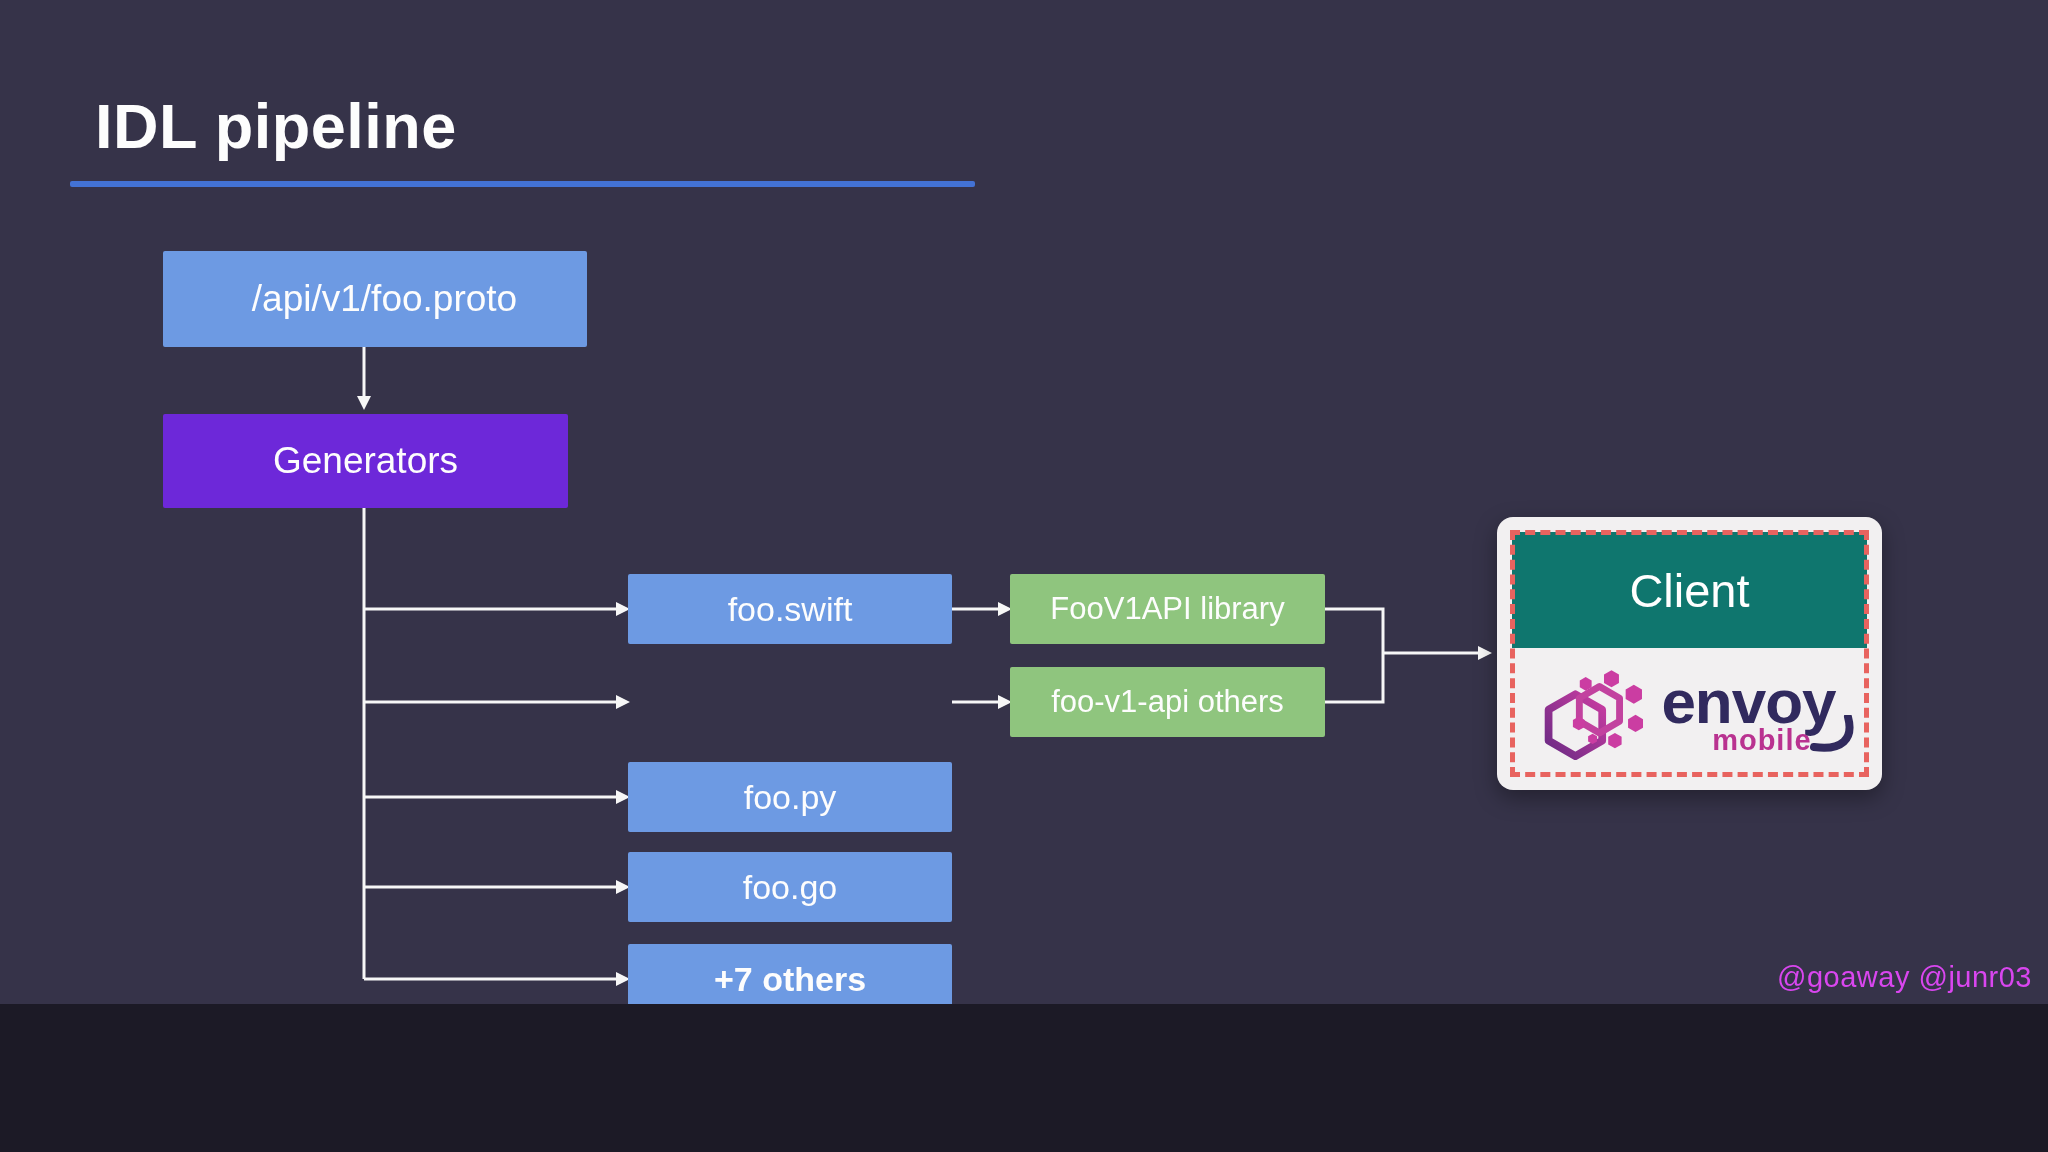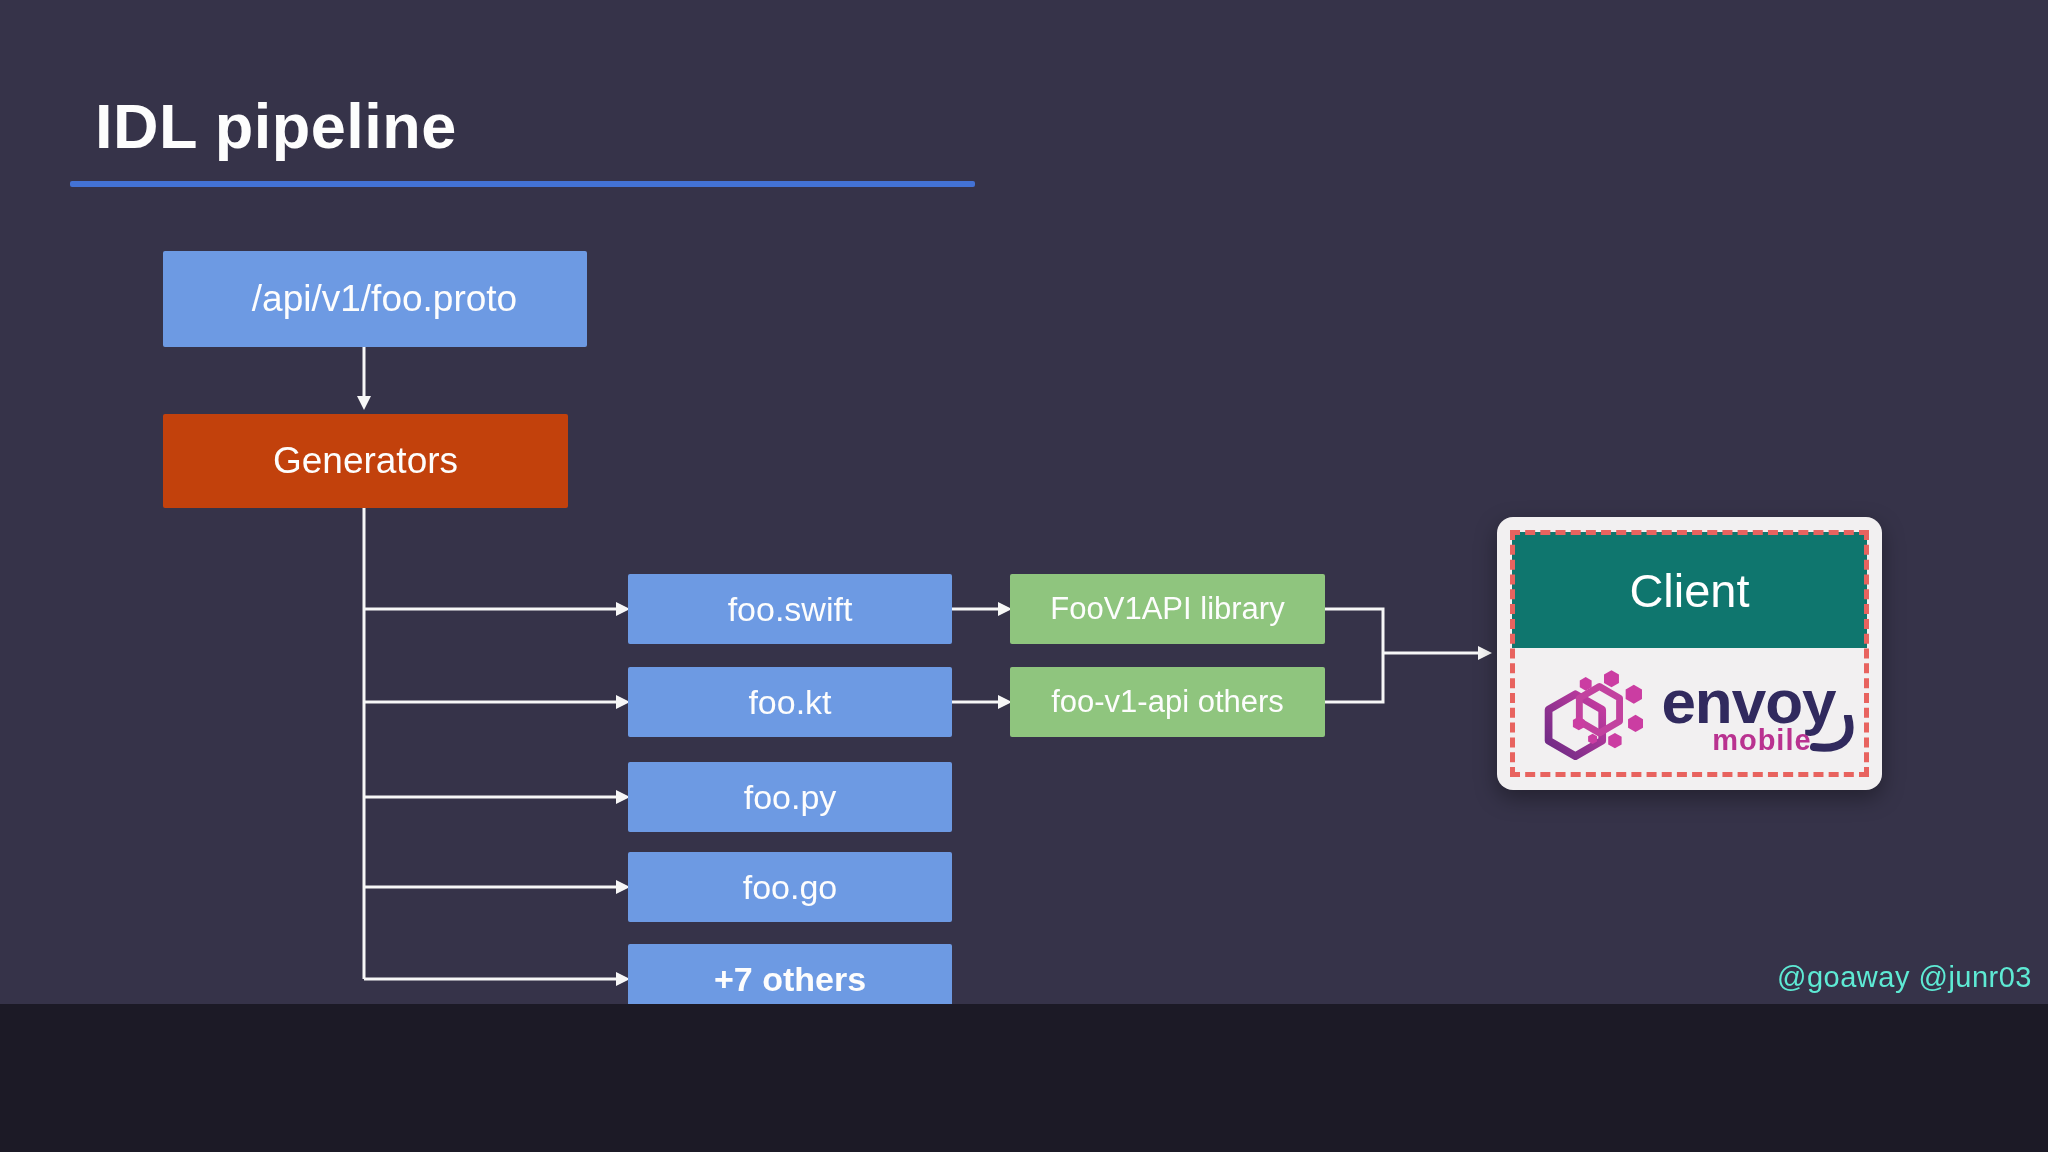--- a/index.html
+++ b/index.html
@@ -15,21 +15,21 @@
   .title-underline{
     position:absolute;left:70px;top:181px;width:905px;height:6px;
     background:#4372d4;border-radius:2px;
   }
   .connectors{position:absolute;left:0;top:0;width:2048px;height:1152px;z-index:1;}
   .node{
     position:absolute;display:flex;align-items:center;justify-content:center;
     color:#fdfdfd;z-index:2;border-radius:2px;text-align:center;
   }
   .blue{background:#6d9ae3;}
-  .red{background:#c2410c;}
+  .red{background:#6d28d9;}
   .green{background:#8fc57e;}
   .node-proto{left:163px;top:251px;width:405px;height:96px;font-size:37px;padding-left:19px;}
   .node-generators{left:163px;top:414px;width:405px;height:94px;font-size:37px;}
   .out{left:628px;width:324px;height:70px;font-size:34px;}
   .out-0{top:574px;}
   .out-1{top:667px;}
   .out-2{top:762px;}
   .out-3{top:852px;}
   .out-4{top:944px;font-weight:700;}
   .lib{left:1010px;width:315px;height:70px;font-size:31px;}
@@ -57,21 +57,21 @@
   .brand{
     font-size:62px;font-weight:600;color:#312a5e;letter-spacing:-1px;line-height:58px;text-align:center;
   }
   .sub{
     font-size:29px;font-weight:600;color:#b93290;text-align:right;
     letter-spacing:1px;margin-top:-6px;padding-right:24px;line-height:30px;
   }
   .tail{position:absolute;right:-6px;bottom:-2px;}
   .credit{
     position:absolute;right:16px;bottom:10px;
-    font-size:29px;color:#5eead4;letter-spacing:0.5px;
+    font-size:29px;color:#d946ef;letter-spacing:0.5px;
   }
 </style>
 </head>
 <body>
 
 <div class="stage">
 
   <div class="title">IDL pipeline</div>
   <div class="title-underline"></div>
 
@@ -111,23 +111,20 @@
   <div class="node blue node-proto">
     <span>/api/v1/foo.proto</span>
   </div>
 
   <div class="node red node-generators">
     <span>Generators</span>
   </div>
 
   <div class="node blue out out-0">
     <span>foo.swift</span>
-  </div>
-  <div class="node blue out out-1">
-    <span>foo.kt</span>
   </div>
   <div class="node blue out out-2">
     <span>foo.py</span>
   </div>
   <div class="node blue out out-3">
     <span>foo.go</span>
   </div>
   <div class="node blue out out-4">
     <span>+7 others</span>
   </div>

